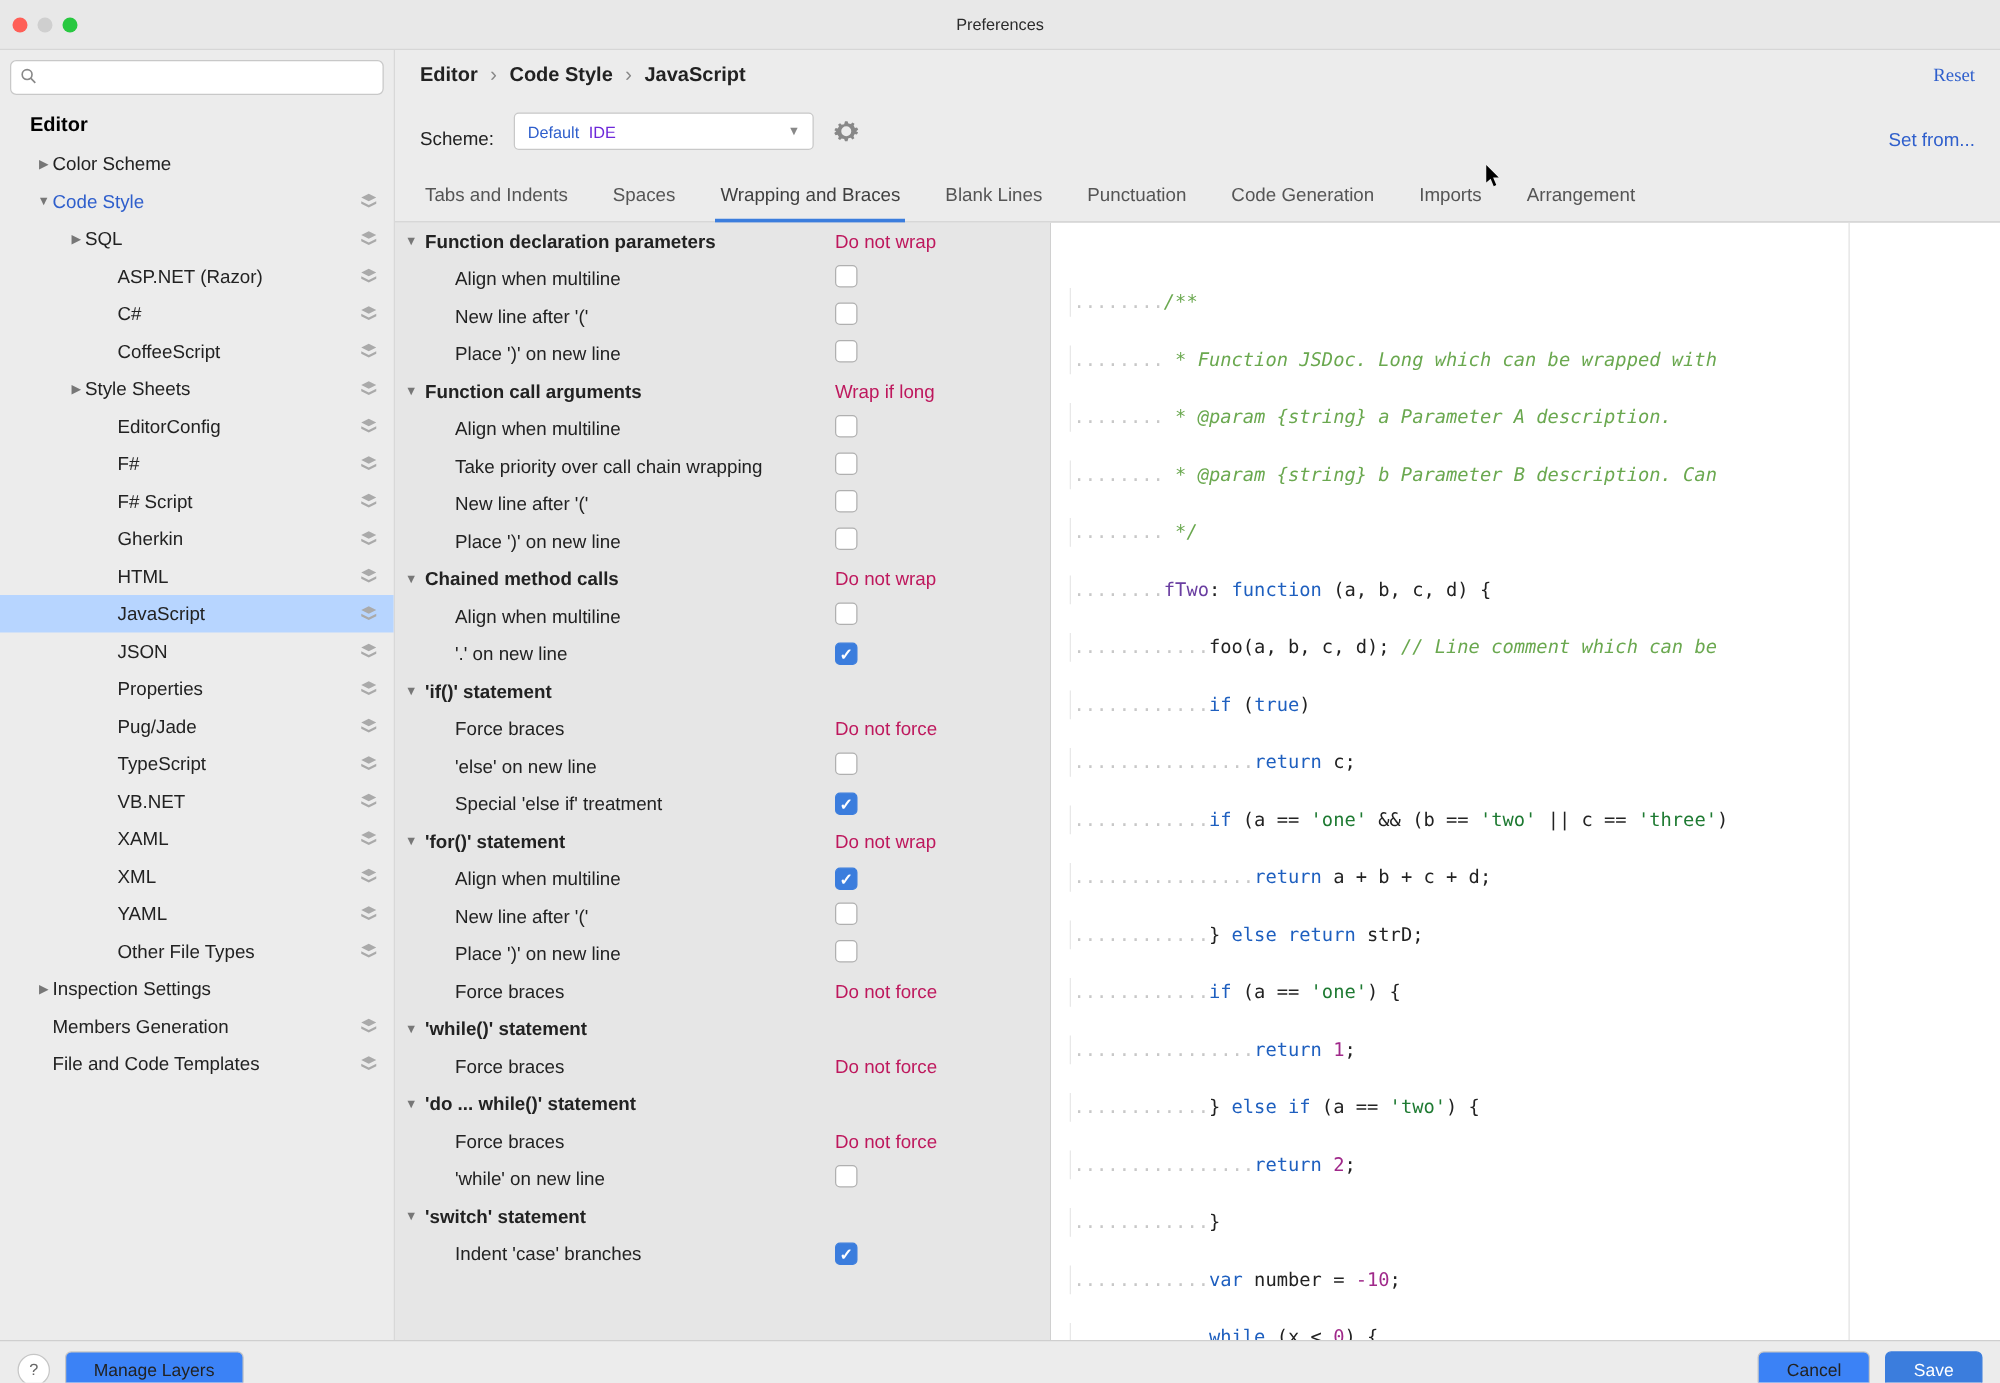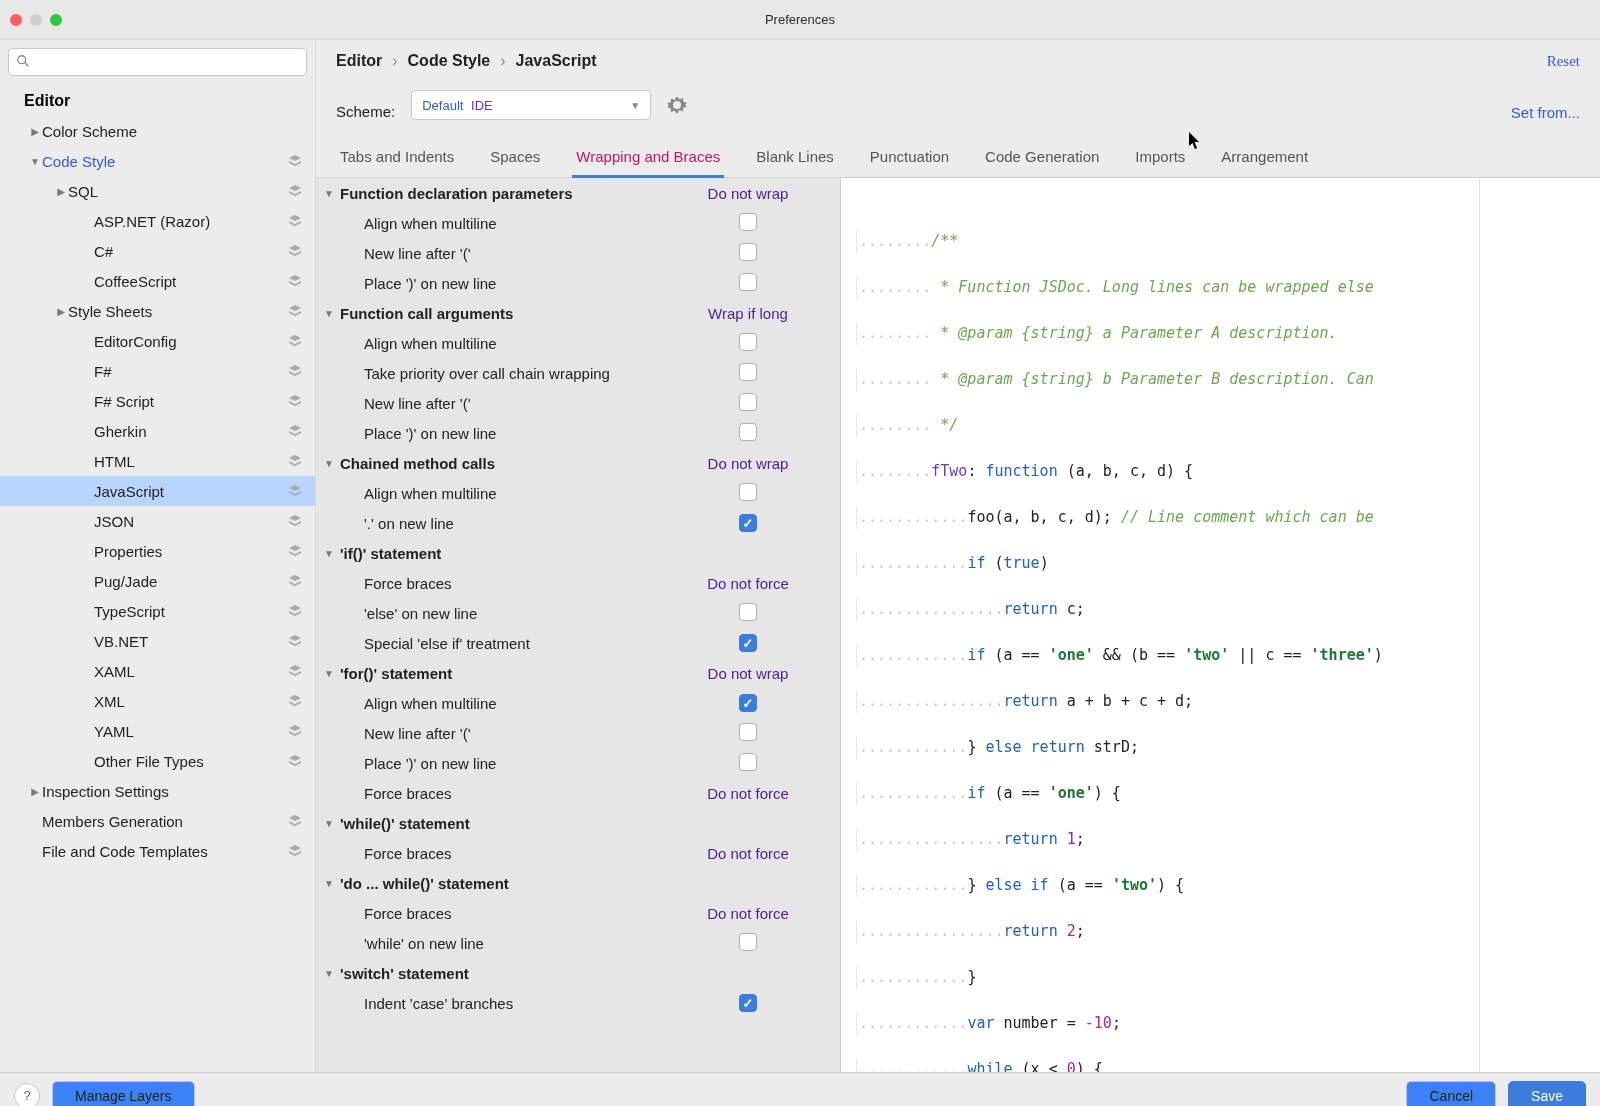--- a/index.html
+++ b/index.html
@@ -91,56 +91,56 @@
 .gearicon { color: #888; width: 20px; height: 20px; }
 .setfrom { position: absolute; right: 20px; top: 64px; color: #2f5fcc; font-size: 15px; cursor: pointer; }
 
 .tabs {
   display: flex; gap: 28px; padding: 0 20px;
   border-bottom: 1px solid #cfcfcf;
 }
 .tab {
   padding: 10px 4px; font-size: 15px; color: #555; cursor: pointer;
 }
-.tab.active { color: #be185d; border-bottom: 3px solid #3b7ddd; margin-bottom: -1px; }
+.tab.active { color: #404040; border-bottom: 3px solid #3b7ddd; margin-bottom: -1px; }
 
 .split { flex: 1; display: flex; overflow: hidden; }
 .settings {
   width: 525px; background: #e6e6e6; overflow: auto;
   border-right: 1px solid #d0d0d0;
 }
 .setrow {
   display: flex; align-items: center;
   padding: 3px 12px 3px 8px; font-size: 15px;
   min-height: 30px;
 }
 .setrow.group .glabel { font-weight: 700; }
 .setrow .garrow { width: 16px; color: #777; font-size: 10px; flex-shrink: 0; }
 .setrow .glabel { flex: 1; }
-.setrow .gval { width: 160px; text-align: center; color: #4c1d95; }
+.setrow .gval { width: 160px; text-align: left; color: #be185d; }
 .setrow.child .glabel { padding-left: 24px; font-weight: 400; }
 .cb {
   width: 18px; height: 18px; border: 1px solid #b0b0b0; border-radius: 4px;
   background: #fff; display: inline-flex; align-items: center; justify-content: center;
 }
 .cb.checked { background: #3b7ddd; border-color: #3b7ddd; color: #fff; }
 .cb.checked::after { content: "✓"; font-size: 13px; font-weight: 700; }
 
 .preview {
   flex: 1; background: #fff; overflow: auto;
   font-family: "Menlo", "Consolas", monospace;
   font-size: 15px; line-height: 23px; padding: 6px 0;
   white-space: pre; position: relative;
 }
 .preview .line { padding-left: 6px; }
 .dots { color: #c8c8c8; }
 .gut { border-right: 1px solid #e8e8e8; margin-right: 2px; color: #fff; display: inline-block; width: 10px; }
 .cmt { color: #6aa84f; font-style: italic; }
 .key { color: #1e5fbf; }
-.str { color: #1e7a32; font-weight: 700; }
+.str { color: #1e7a32; font-weight: 400; }
 .num { color: #a0298a; }
 .fn { color: #6a3ea1; }
 .margin { position: absolute; top: 0; bottom: 0; right: 120px; border-right: 1px solid #e2e2e2; }
 
 .footer {
   height: 46px; border-top: 1px solid #cfcfcf; background: #ececec;
   display: flex; align-items: center; padding: 0 14px; gap: 12px;
 }
 .help {
   width: 26px; height: 26px; border: 1px solid #c6c6c6; border-radius: 50%;
@@ -579,21 +579,21 @@
           </div>
           <div class="setrow child">
             <span class="garrow"></span>
             <span class="glabel">Indent 'case' branches</span>
             <span class="gval"><span class="cb checked"></span></span>
           </div>
         </div>
       <div class="preview">
 <div class="margin"></div>
 <div class="line"><span class="gut"> </span><span class="dots">........</span><span class="cmt">/**</span></div>
-<div class="line"><span class="gut"> </span><span class="dots">........</span><span class="cmt"> * Function JSDoc. Long lines can be wrapped else</span></div>
+<div class="line"><span class="gut"> </span><span class="dots">........</span><span class="cmt"> * Function JSDoc. Long which can be wrapped with</span></div>
 <div class="line"><span class="gut"> </span><span class="dots">........</span><span class="cmt"> * @param {string} a Parameter A description.</span></div>
 <div class="line"><span class="gut"> </span><span class="dots">........</span><span class="cmt"> * @param {string} b Parameter B description. Can</span></div>
 <div class="line"><span class="gut"> </span><span class="dots">........</span><span class="cmt"> */</span></div>
 <div class="line"><span class="gut"> </span><span class="dots">........</span><span class="fn">fTwo</span>: <span class="key">function</span> (a, b, c, d) {</div>
 <div class="line"><span class="gut"> </span><span class="dots">............</span>foo(a, b, c, d); <span class="cmt">// Line comment which can be</span></div>
 <div class="line"><span class="gut"> </span><span class="dots">............</span><span class="key">if</span> (<span class="key">true</span>)</div>
 <div class="line"><span class="gut"> </span><span class="dots">................</span><span class="key">return</span> c;</div>
 <div class="line"><span class="gut"> </span><span class="dots">............</span><span class="key">if</span> (a == <span class="str">'one'</span> &amp;&amp; (b == <span class="str">'two'</span> || c == <span class="str">'three'</span>)</div>
 <div class="line"><span class="gut"> </span><span class="dots">................</span><span class="key">return</span> a + b + c + d;</div>
 <div class="line"><span class="gut"> </span><span class="dots">............</span>} <span class="key">else</span> <span class="key">return</span> strD;</div>

